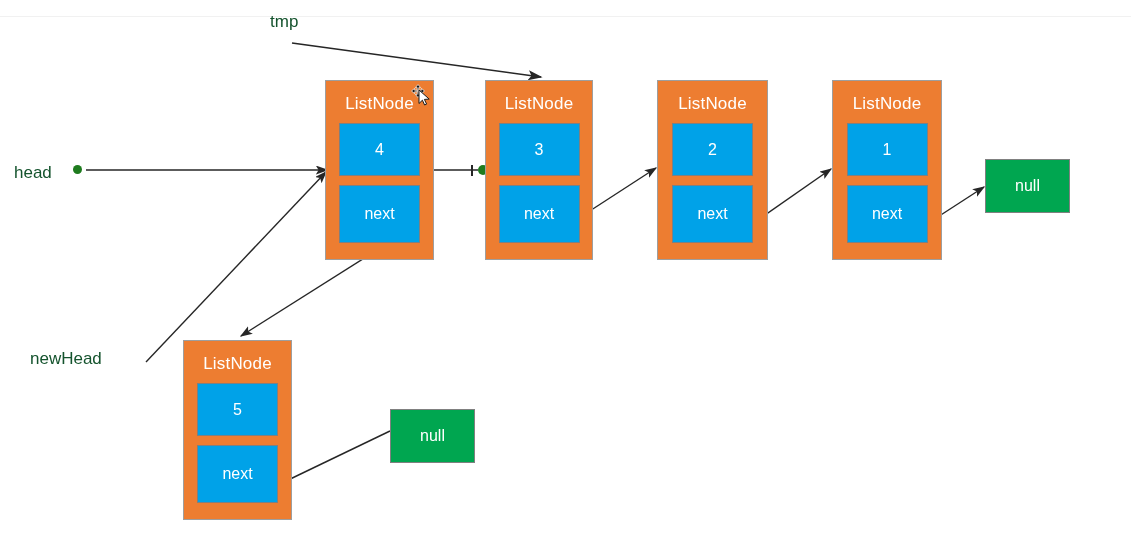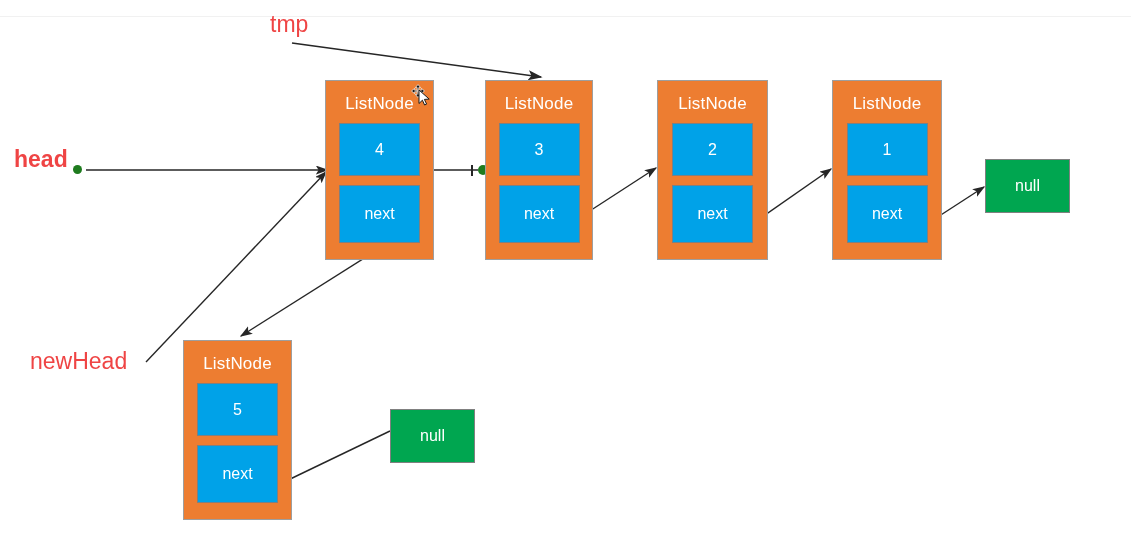--- a/index.html
+++ b/index.html
@@ -75,22 +75,22 @@
     border: 1px solid #808080;
     color: #ffffff;
     font-size: 16px;
     display: flex;
     align-items: center;
     justify-content: center;
   }
   
   .ptr-label {
     position: absolute;
-    color: #ef4444;
-    font-size: 23px;
+    color: #14532d;
+    font-size: 17px;
     line-height: 1;
     white-space: nowrap;
   }
   .dot {
     position: absolute;
     width: 9px;
     height: 9px;
     border-radius: 50%;
     background: #1E7B1E;
   }
@@ -150,21 +150,21 @@
       <line x1="930" y1="222" x2="984" y2="187" stroke="#262626" stroke-width="1.4" marker-end="url(#arrowhead)"></line>
     </g>
 
     <g>
       <line x1="284" y1="482" x2="390" y2="431" stroke="#262626" stroke-width="1.4"></line>
     </g>
   </svg>
 
   <div class="ptr-label" style="left:270px; top:13px;">tmp</div>
 
-  <div class="ptr-label" style="left:14px; top:148px;font-weight:bold;">head</div>
+  <div class="ptr-label" style="left:14px; top:164px;">head</div>
   <div class="dot" style="left:73px; top:165px;"></div>
 
   <div class="ptr-label" style="left:30px; top:350px;">newHead</div>
 
   <div class="node" style="left:325px; top:80px; width:109px; height:180px;">
     <div class="node-title">ListNode</div>
     <div class="field value-field" style="width:81px; height:53px;">4</div>
     <div class="field next-field" style="width:81px; height:58px;">next</div>
   </div>
 

